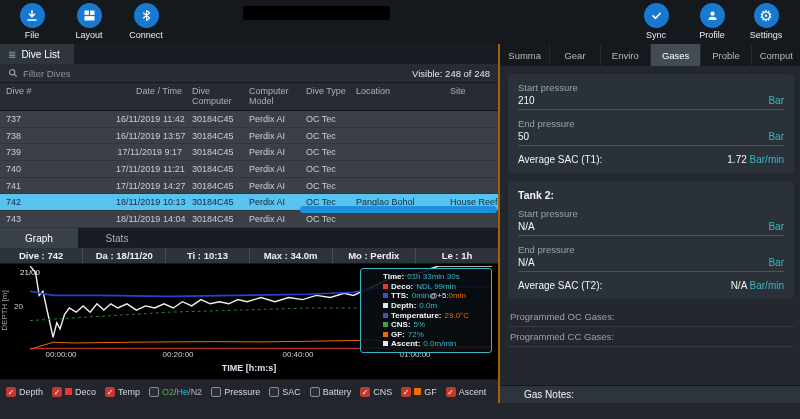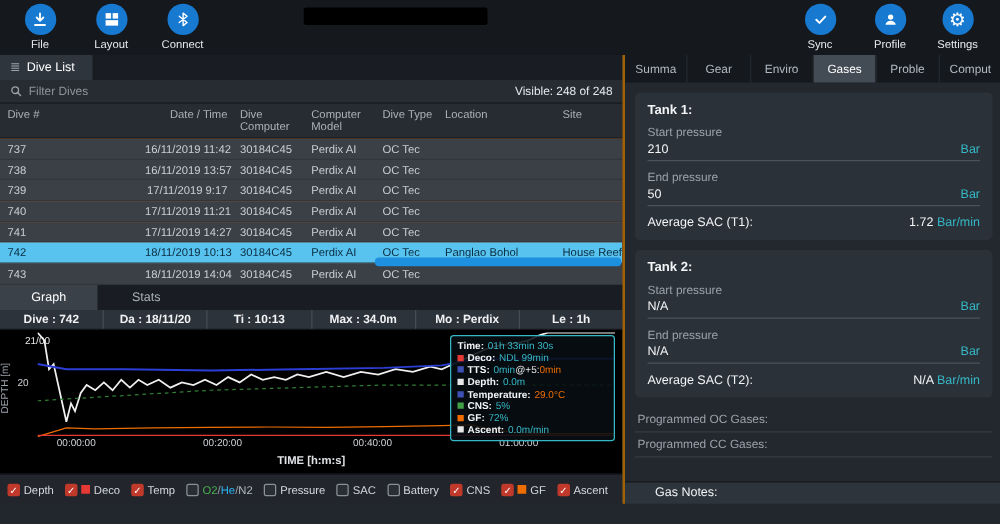--- a/index.html
+++ b/index.html
@@ -52,21 +52,21 @@
   
   .chart { position:absolute; left:0; top:220px; width:498px; height:115px; background:#000; cursor:crosshair; }
   .gas-anno { position:absolute; left:20px; top:4px; color:#e8e8e8; font-size:8px; }
   .y-axis-label { position:absolute; left:-28px; top:42px; width:64px; color:#9aa2ab; font-size:8px; transform:rotate(-90deg); text-align:center; }
   .y-tick { position:absolute; left:14px; top:38px; color:#cfd3d8; font-size:8px; }
   .x-tick { position:absolute; top:86px; transform:translateX(-50%); color:#cfd3d8; font-size:8px; }
   .x-axis-label { position:absolute; left:0; top:99px; width:498px; text-align:center; color:#e0e3e6; font-size:9px; font-weight:700; }
   #profile-svg { position:absolute; left:30px; top:2px; }
 
   
-  .tooltip { position:absolute; right:6px; top:4px; width:132px; background:rgba(8,14,18,0.88); border:1px solid #35b8c6; border-radius:3px; padding:3px 5px;margin-left:38px; }
+  .tooltip { position:absolute; right:6px; top:4px; width:132px; background:rgba(8,14,18,0.88); border:1px solid #35b8c6; border-radius:3px; padding:3px 22px;margin-left:38px; }
   .ttrow { display:flex; align-items:center; height:9.6px; font-size:8px; white-space:nowrap; }
   .ttswatch { width:5px; height:5px; margin-right:3px; flex:none; }
   .ttlabel { color:#f2f4f6; font-weight:700; margin-right:3px; }
 
   
   .toggles { position:absolute; left:0; top:335px; width:498px; height:24px; background:#22262c; display:flex; align-items:center; padding:0 6px; gap:9px; border-top:1px solid #14171b; }
   .toggle { display:flex; align-items:center; gap:3px; cursor:pointer; }
   .cb { width:10px; height:10px; border:1px solid #8a9097; background:#2a2e34; border-radius:2px; font-size:8px; line-height:9px; text-align:center; color:#fff; }
   .cb.checked { background:#c0392b; border-color:#c0392b; }
   .swatch { width:7px; height:7px; }
@@ -377,21 +377,20 @@
         <div class="rtab">Summa</div>
         <div class="rtab">Gear</div>
         <div class="rtab">Enviro</div>
         <div class="rtab active">Gases</div>
         <div class="rtab">Proble</div>
         <div class="rtab">Comput</div>
       </div>
 
     <div class="r-content">
       <div class="tank-card">
-        <div class="tank-title">Tank 1:</div>
         <div class="fld-label">Start pressure</div>
         <div class="fld-row">
           <span class="fld-value">210</span>
           <span class="fld-unit">Bar</span>
         </div>
         <div class="fld-label">End pressure</div>
         <div class="fld-row">
           <span class="fld-value">50</span>
           <span class="fld-unit">Bar</span>
         </div>

